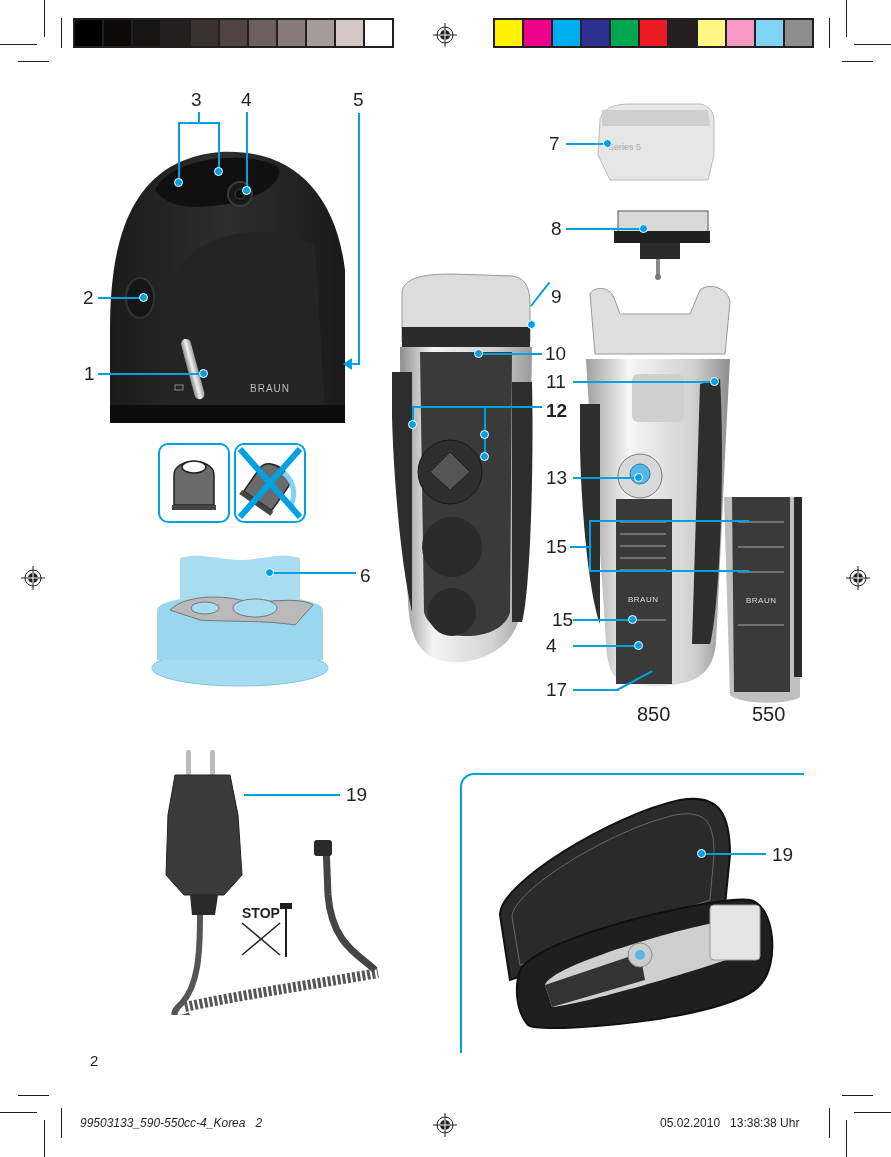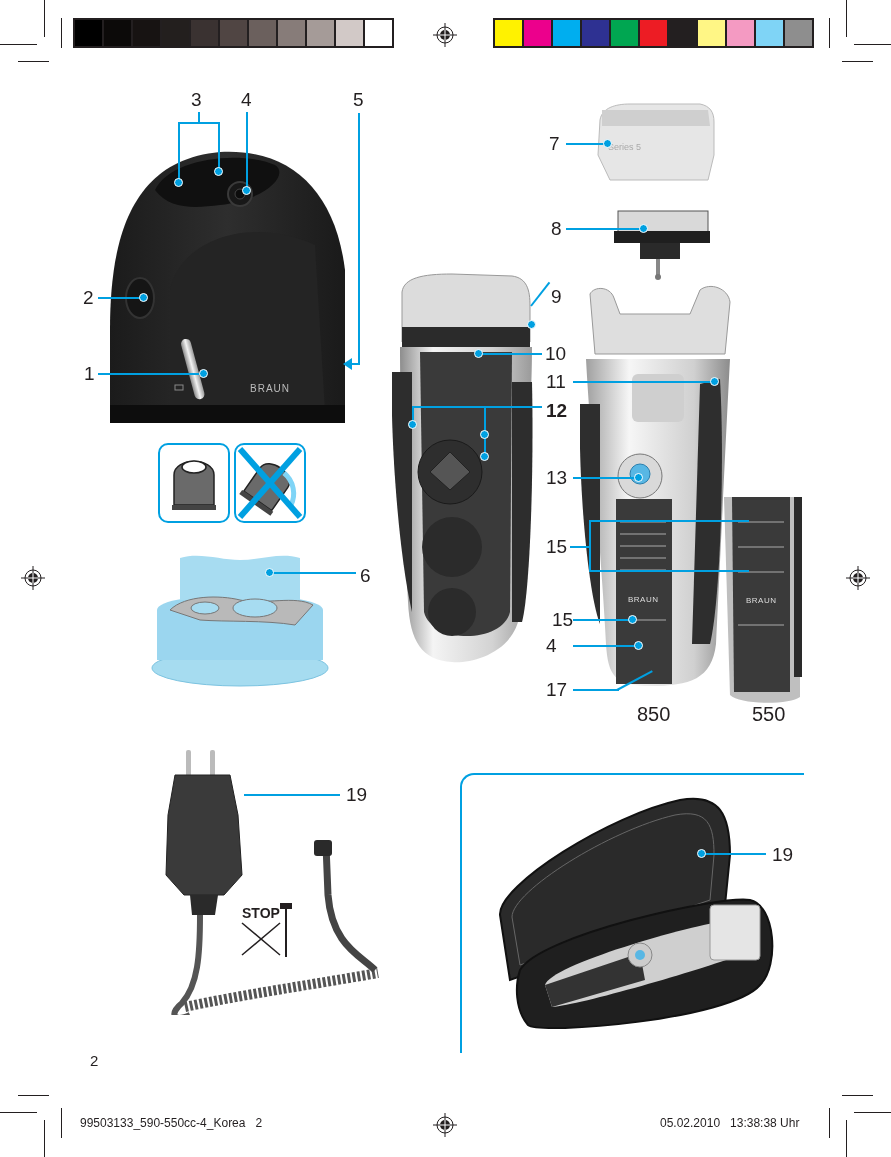--- a/index.html
+++ b/index.html
@@ -346,14 +346,14 @@
 
   <div class="lead" style="left:702px;top:853px;width:64px;height:2px;"></div>
   <div class="dot" style="left:697px;top:849px;"></div>
 </div>
 
 <div class="model" style="left:637px;top:703px;">850</div>
 <div class="model" style="left:752px;top:703px;">550</div>
 
 <div class="abs" style="left:90px;top:1052px;font-size:15px;">2</div>
 
-<div class="footer" style="left:80px;white-space:pre;">99503133_590-550cc-4_Korea   2</div>
+<div class="footer" style="left:80px;white-space:pre;font-style:italic;">99503133_590-550cc-4_Korea   2</div>
 <div class="footer" style="left:660px;white-space:pre;">05.02.2010   13:38:38 Uhr</div>
 
 </body></html>

